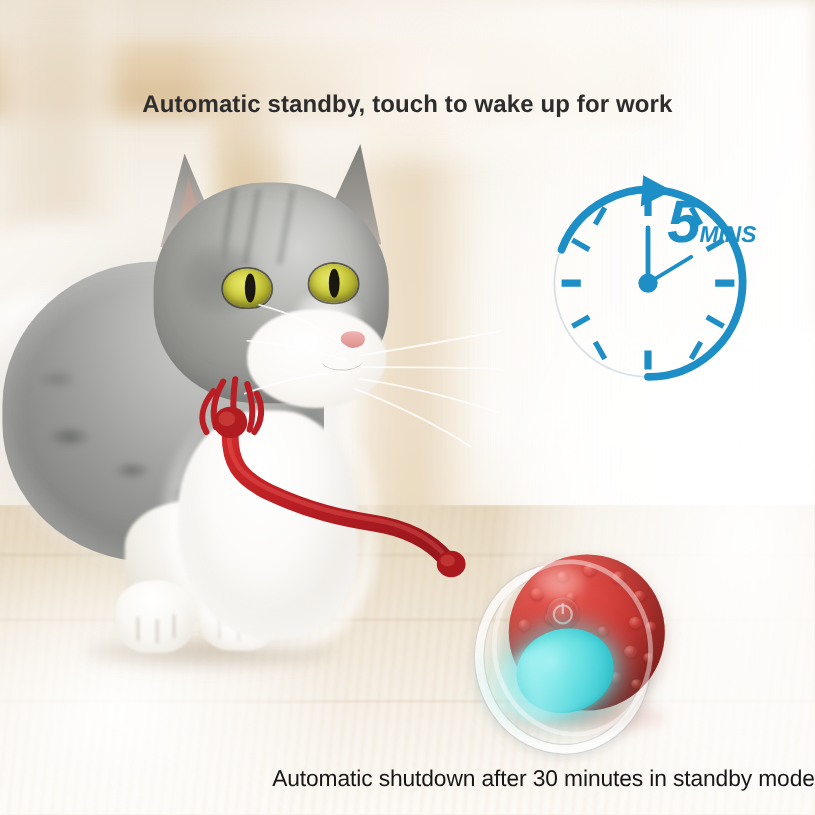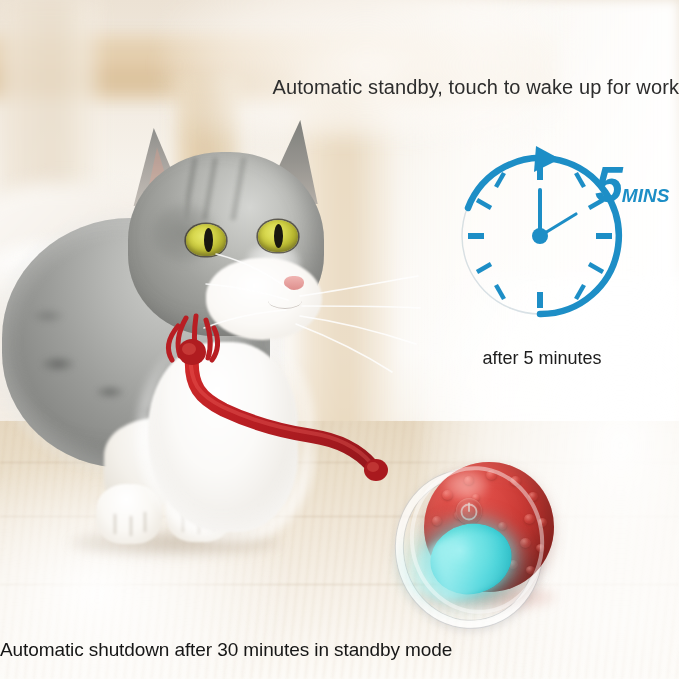--- a/index.html
+++ b/index.html
@@ -409,57 +409,56 @@
   .clock-svg { width: 190px; height: 180px; display: block; }
 
   .mins-label {
     position: absolute;
     left: 556px; top: 160px;
     color: #1d8ec6;
     font-style: italic;
     font-weight: bold;
     line-height: 1;
     white-space: nowrap;
-    margin-left: 39px;
   }
   .mins-num { font-size: 50px; letter-spacing: -1px; }
   .mins-unit { font-size: 19px; letter-spacing: 0px; }
 
   
   .title {
     position: absolute;
     left: 0; right: 0; top: 26px;
     text-align: center;
     color: #1b1b1b;
     font-size: 42px;
     font-weight: bold;
     letter-spacing: -0.2px;
   }
   .subtitle {
     position: absolute;
     left: 0; right: 0; top: 76px;
-    text-align: right;
+    text-align: center;
     color: #2d2d2d;
     font-size: 20px;
-    font-weight: normal;
+    font-weight: bold;
     letter-spacing: 0.1px;
   }
   .clock-caption {
     position: absolute;
     left: 404px; width: 276px; top: 347px;
     text-align: center;
     color: #1d1d1d;
     font-size: 18px;
     line-height: 1.32;
     font-weight: 500;
   }
   .bottom-caption {
     position: absolute;
     left: 0; right: 0; bottom: 18px;
-    text-align: left;
+    text-align: right;
     color: #161616;
     font-size: 19px;
     font-weight: 500;
     letter-spacing: -0.1px;
   }
 </style>
 </head>
 <body>
 
 <div id="stage">
@@ -622,18 +621,17 @@
     </svg>
   </div>
 
   <div class="mins-label">
     <span class="mins-num">5</span><span class="mins-unit">MINS</span>
   </div>
 
   <div class="subtitle">Automatic standby, touch to wake up for work</div>
 
   <div class="clock-caption">
-    <div>after 5 minutes</div>
   </div>
 
   <div class="bottom-caption">Automatic shutdown after 30 minutes in standby mode</div>
 
 </div>
 
 </body></html>

